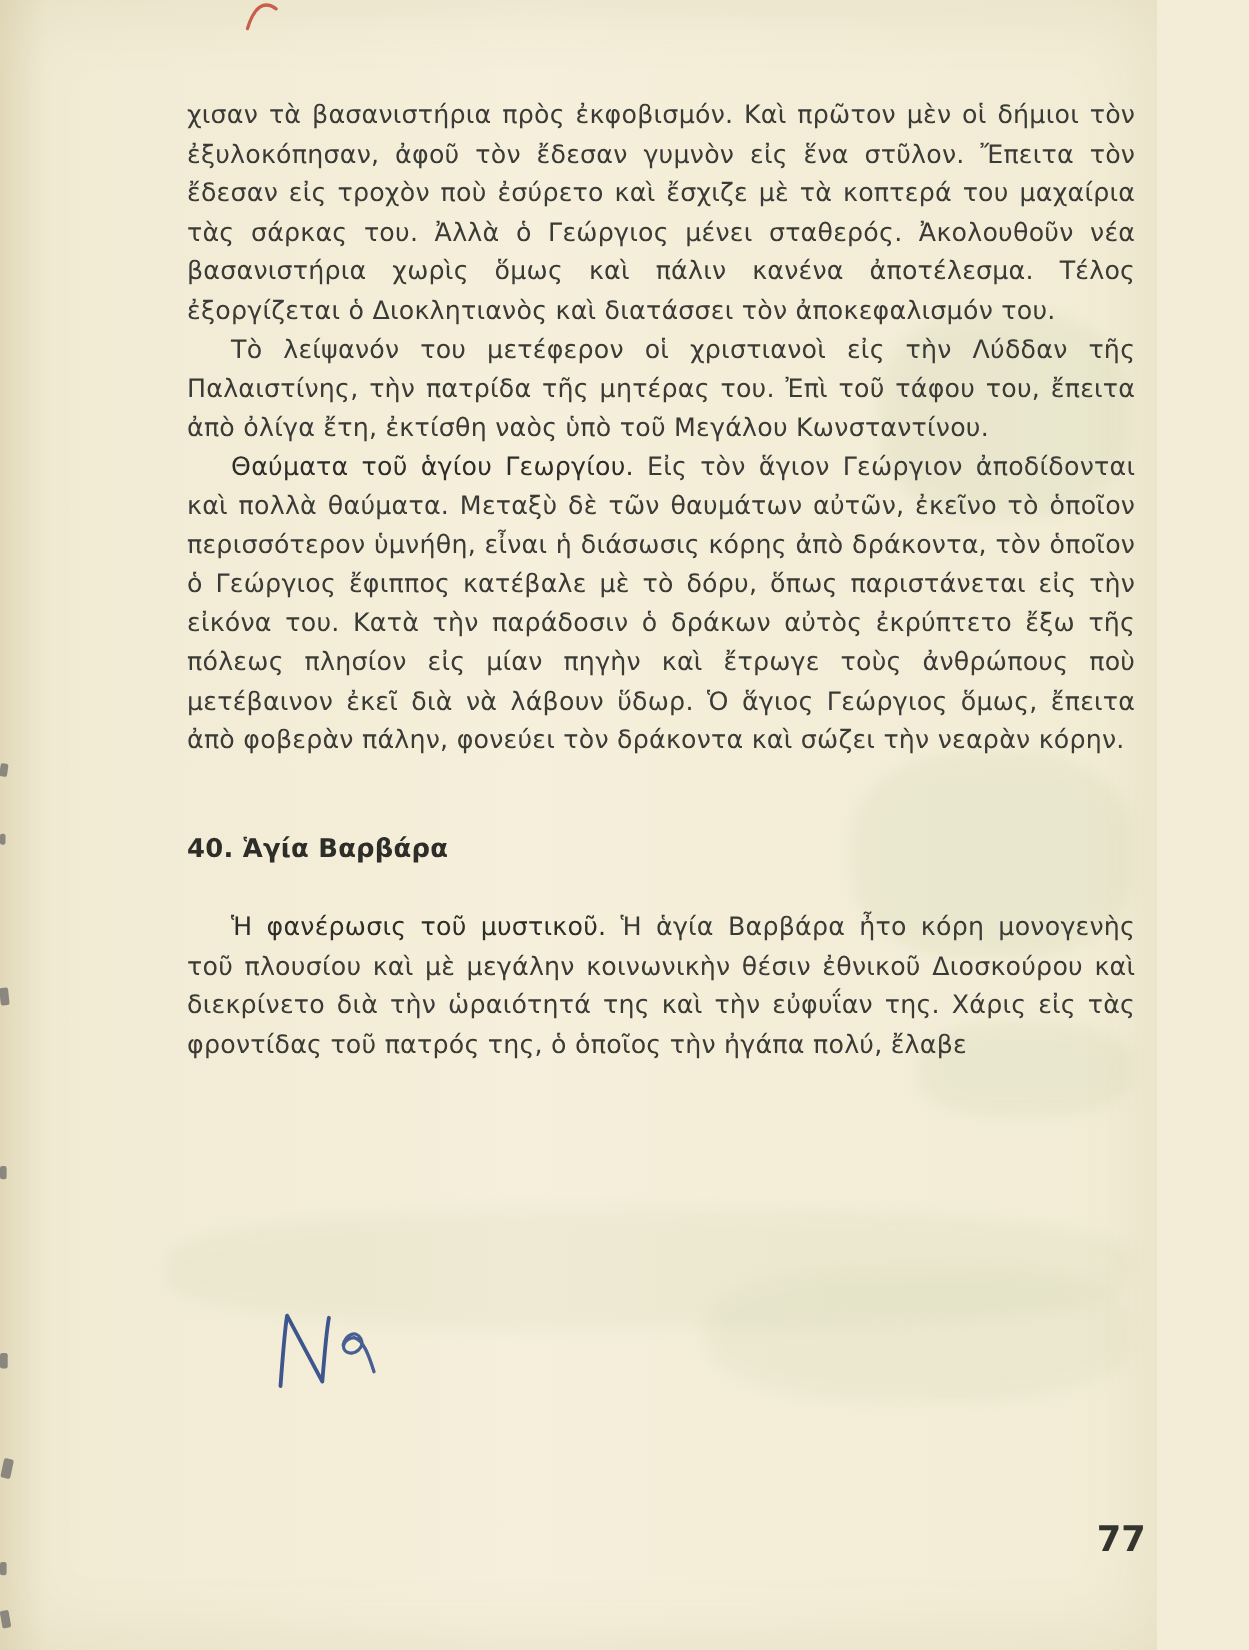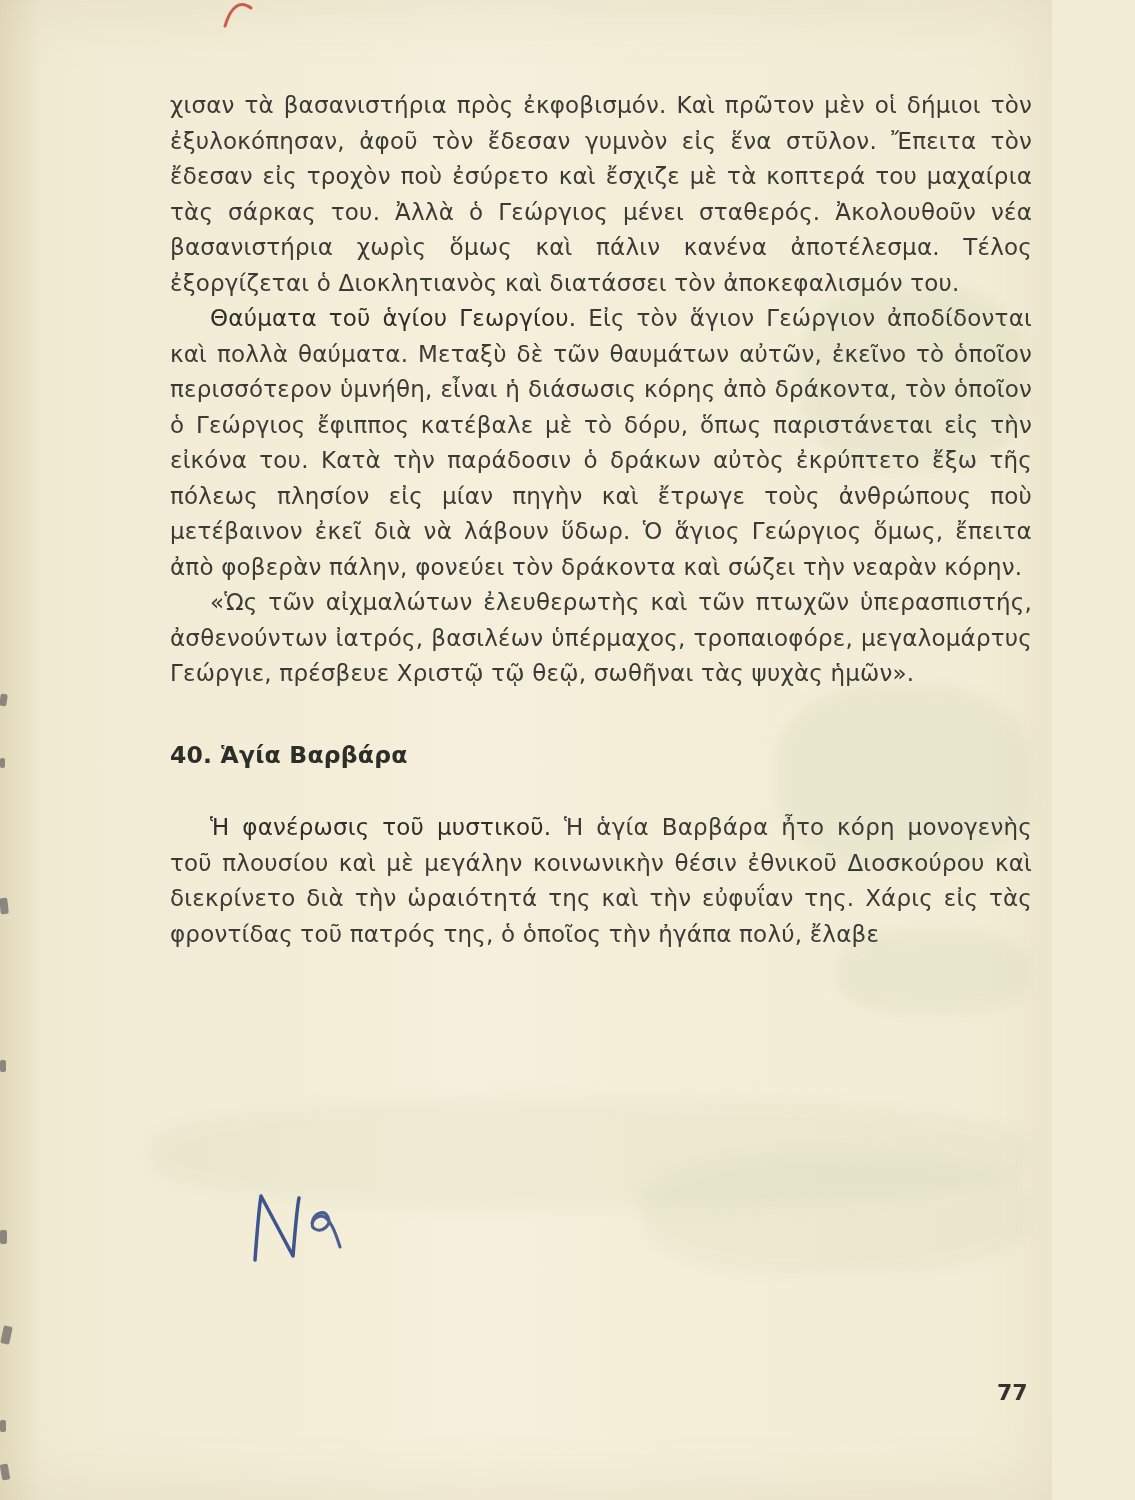--- a/index.html
+++ b/index.html
@@ -46,29 +46,29 @@
     letter-spacing: 0.2px;
     text-align: justify;
   }
   .para { text-align: justify; }
   .indent { text-indent: 40px; }
   .lead { font-weight: normal; color: #2d2d29; }
   .heading {
     font-size: 23.5px;
     font-weight: bold;
     color: #2d2d29;
-    margin-top: 46px;
+    margin-top: 62px;
     margin-bottom: 37px;
     text-align: left;
   }
   .pagenum {
     position: absolute;
     left: 997px;
     top: 1380px;
-    font-size: 22px;
+    font-size: 32px;
     font-weight: bold;
     color: #33332f;
   }
   .ink-annotation {
     position: absolute;
     left: 242px;
     top: 1183px;
     width: 112px;
     height: 98px;
     pointer-events: none;
@@ -107,28 +107,28 @@
   <div class="showthrough st4"></div>
   <div class="showthrough st5"></div>
 
   <svg class="red-annotation" viewBox="0 0 40 32">
     <path d="M 5 28 C 11 8 20 2 31 10" fill="none" stroke="#c0392b" stroke-width="3" stroke-linecap="round" opacity="0.8"></path>
   </svg>
 
   <main class="text-block">
     <p class="para">χισαν τὰ βασανιστήρια πρὸς ἐκφοβισμόν. Καὶ πρῶτον μὲν οἱ δήμιοι τὸν ἐξυλοκόπησαν, ἀφοῦ τὸν ἔδεσαν γυμνὸν εἰς ἕνα στῦλον. Ἔπειτα τὸν ἔδεσαν εἰς τροχὸν ποὺ ἐσύρετο καὶ ἔσχιζε μὲ τὰ κοπτερά του μαχαίρια τὰς σάρκας του. Ἀλλὰ ὁ Γεώργιος μένει σταθερός. Ἀκολουθοῦν νέα βασανιστήρια χωρὶς ὅμως καὶ πάλιν κανένα ἀποτέλεσμα. Τέλος ἐξοργίζεται ὁ Διοκλητιανὸς καὶ διατάσσει τὸν ἀποκεφαλισμόν του.</p>
 
+    <p class="para indent">Τὸ λείψανόν του μετέφερον οἱ χριστιανοὶ εἰς τὴν Λύδδαν τῆς Παλαιστίνης, τὴν πατρίδα τῆς μητέρας του. Ἐπὶ τοῦ τάφου του, ἔπειτα ἀπὸ ὀλίγα ἔτη, ἐκτίσθη ναὸς ὑπὸ τοῦ Μεγάλου Κωνσταντίνου.</p>
 
     <p class="para indent">
       <b class="lead">Θαύματα τοῦ ἁγίου Γεωργίου.</b>
       <span>Εἰς τὸν ἅγιον Γεώργιον ἀποδίδονται καὶ πολλὰ θαύματα. Μεταξὺ δὲ τῶν θαυμάτων αὐτῶν, ἐκεῖνο τὸ ὁποῖον περισσότερον ὑμνήθη, εἶναι ἡ διάσωσις κόρης ἀπὸ δράκοντα, τὸν ὁποῖον ὁ Γεώργιος ἔφιππος κατέβαλε μὲ τὸ δόρυ, ὅπως παριστάνεται εἰς τὴν εἰκόνα του. Κατὰ τὴν παράδοσιν ὁ δράκων αὐτὸς ἐκρύπτετο ἔξω τῆς πόλεως πλησίον εἰς μίαν πηγὴν καὶ ἔτρωγε τοὺς ἀνθρώπους ποὺ μετέβαινον ἐκεῖ διὰ νὰ λάβουν ὕδωρ. Ὁ ἅγιος Γεώργιος ὅμως, ἔπειτα ἀπὸ φοβερὰν πάλην, φονεύει τὸν δράκοντα καὶ σώζει τὴν νεαρὰν κόρην.</span>
     </p>
 
 
-    <p class="para indent">«Ὡς τῶν αἰχμαλώτων ἐλευθερωτὴς καὶ τῶν πτωχῶν ὑπερασπιστής, ἀσθενούντων ἰατρός, βασιλέων ὑπέρμαχος, τροπαιοφόρε, μεγαλομάρτυς Γεώργιε, πρέσβευε Χριστῷ τῷ θεῷ, σωθῆναι τὰς ψυχὰς ἡμῶν».</p>
 
 
     <h2 class="heading">40. Ἁγία Βαρβάρα</h2>
 
     <p class="para indent">
       <b class="lead">Ἡ φανέρωσις τοῦ μυστικοῦ.</b>
       <span>Ἡ ἁγία Βαρβάρα ἦτο κόρη μονογενὴς τοῦ πλουσίου καὶ μὲ μεγάλην κοινωνικὴν θέσιν ἐθνικοῦ Διοσκούρου καὶ διεκρίνετο διὰ τὴν ὡραιότητά της καὶ τὴν εὐφυΐαν της. Χάρις εἰς τὰς φροντίδας τοῦ πατρός της, ὁ ὁποῖος τὴν ἠγάπα πολύ, ἔλαβε</span>
     </p>
   </main>
 

